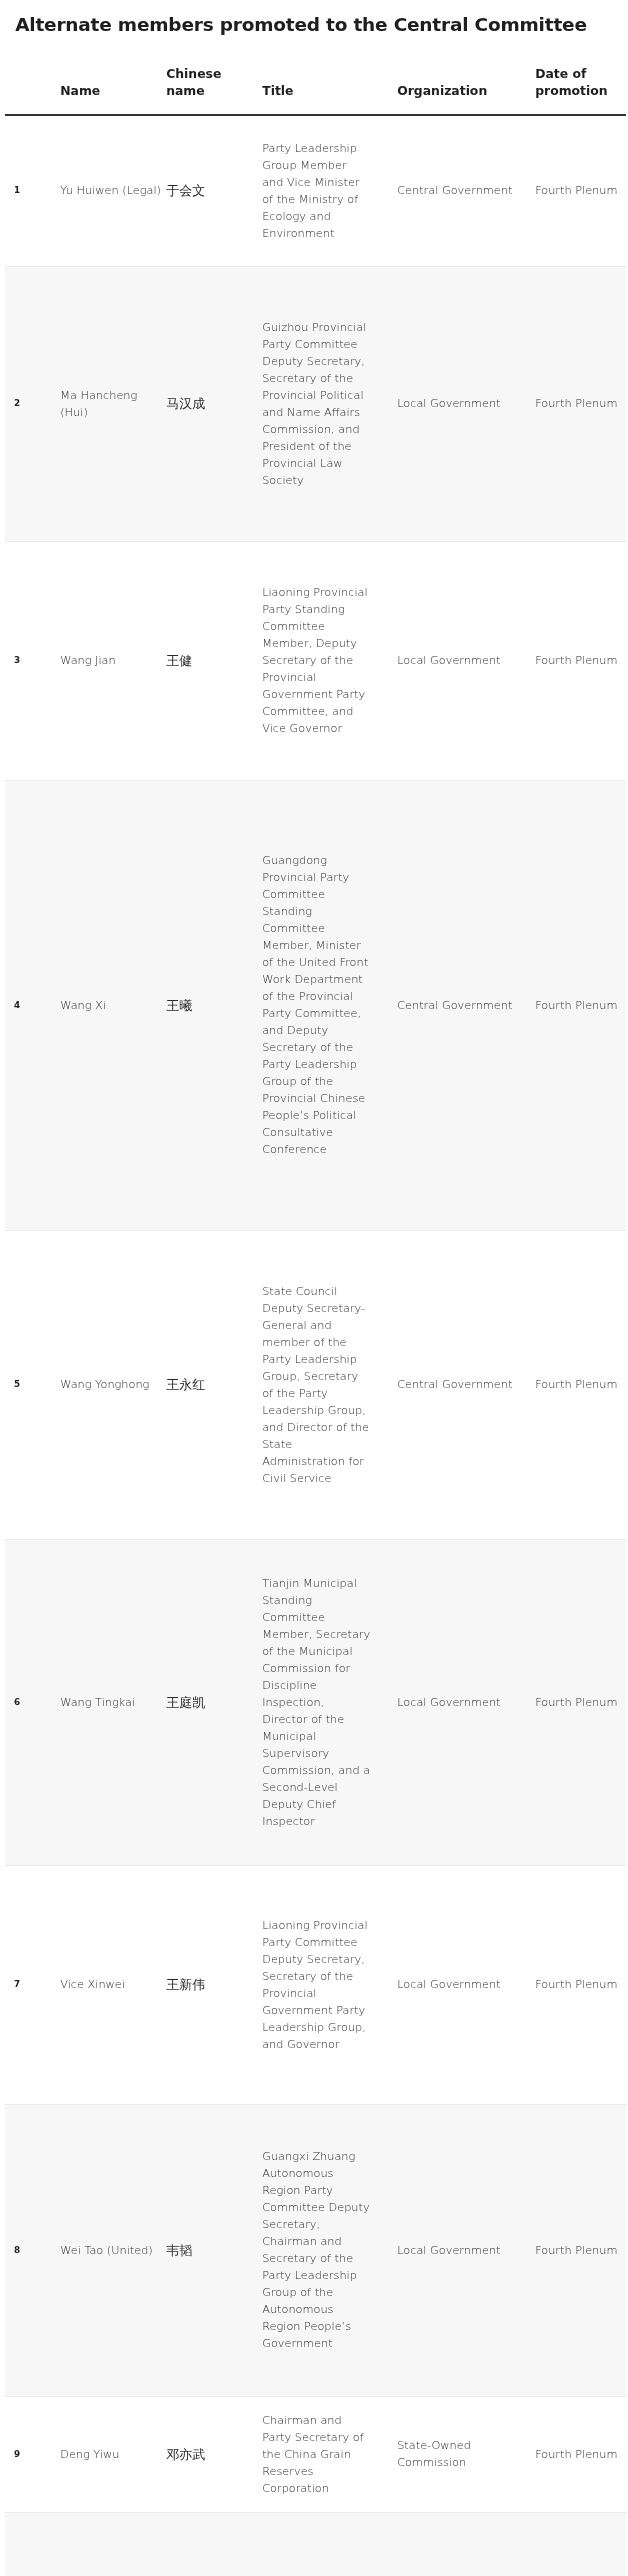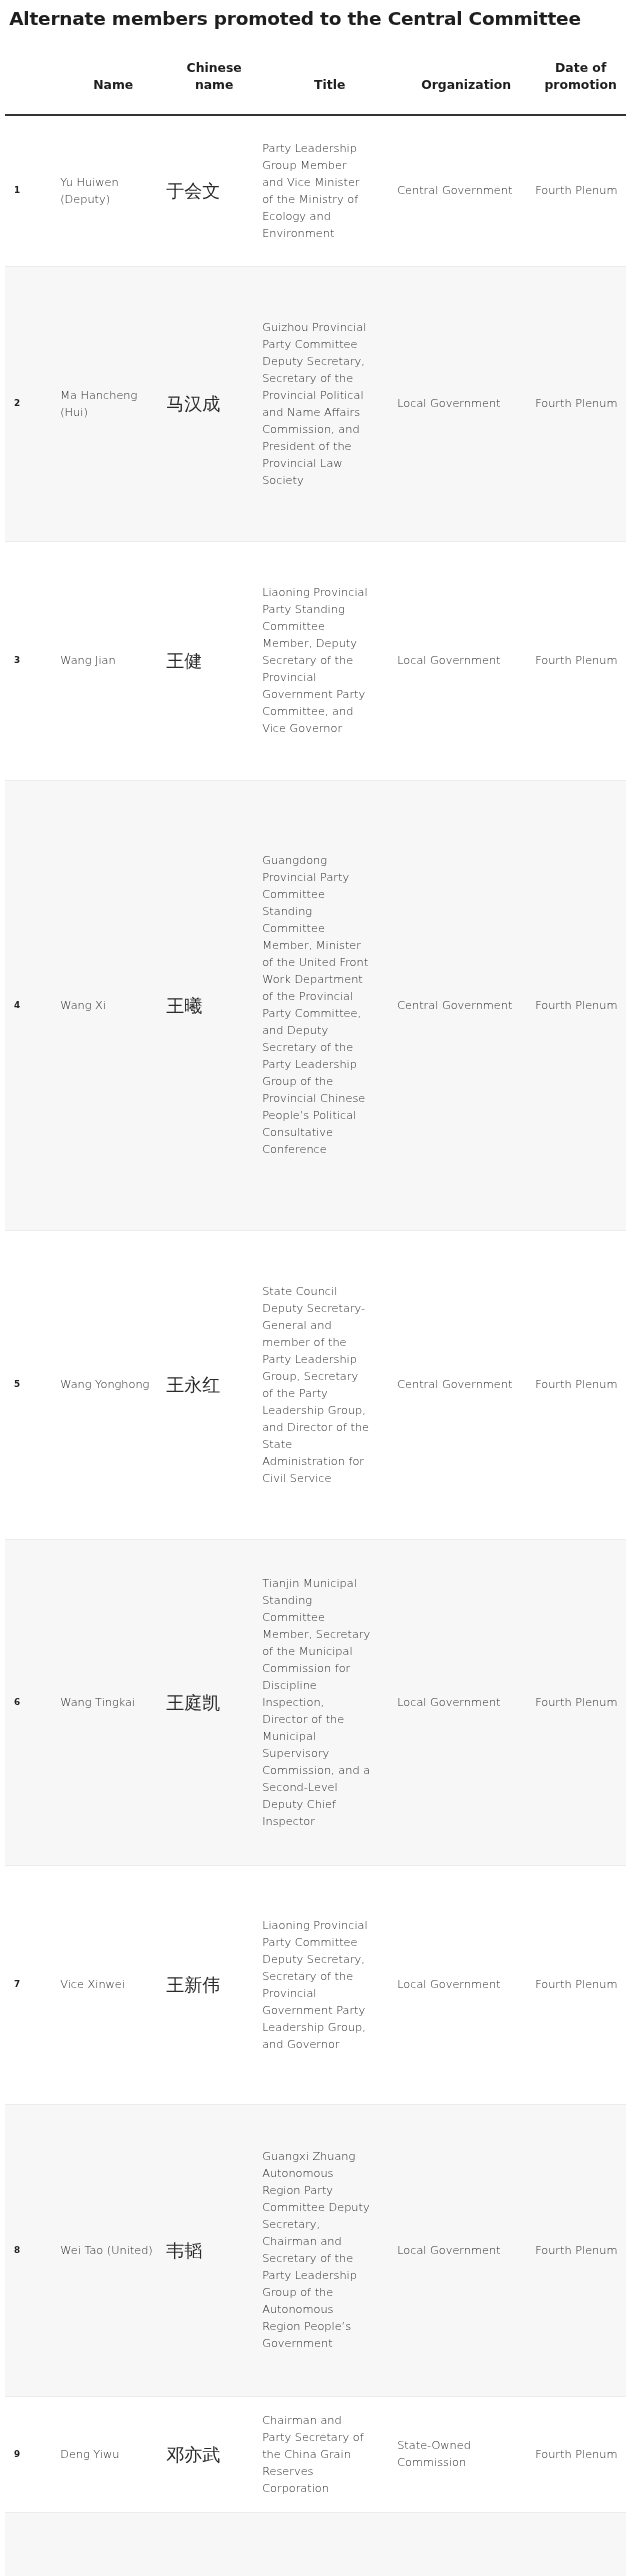--- a/index.html
+++ b/index.html
@@ -1,39 +1,39 @@
 <!DOCTYPE html>
 <html style="font-size:8.2px"><head>
 <meta charset="utf-8">
 <style>
   html, body { margin: 0; padding: 0; background: #ffffff; }
   body { width: 629px; height: 3691px; position: relative; overflow: hidden;
          font-family: "Liberation Sans", "DejaVu Sans", sans-serif; color: #222222; }
-  .page-title { position: absolute; left: 5.2px; top: 4.1px; margin: 4px;
+  .page-title { position: absolute; left: 5.2px; top: 4.1px; margin: 10px;
                 font-size: 18.5px; font-weight: bold; color: #1e1e1e; letter-spacing: -0.2px;
                 font-family: "DejaVu Sans", sans-serif; }
   table.members { position: absolute; left: 5.2px; top: 49px; width: 621px;
                   border-collapse: collapse; table-layout: fixed; }
   table.members col.c-num { width: 55px; }
   table.members col.c-name { width: 106px; }
   table.members col.c-cn { width: 96px; }
   table.members col.c-title { width: 135px; }
   table.members col.c-org { width: 138px; }
   table.members col.c-date { width: 91px; }
-  thead th { text-align: center; vertical-align: bottom; font-weight: bold; font-size: 12.4px;
-             line-height: 17px; color: #1e1e1e; padding: 0 0 21px 0;
+  thead th { text-align: left; vertical-align: bottom; font-weight: bold; font-size: 12.4px;
+             line-height: 17px; color: #1e1e1e; padding: 0 0 15px 0;
              border-bottom: 2.1px solid #333333; font-family: "DejaVu Sans", sans-serif; }
   thead th.h-num { padding-left: 8.8px; }
   thead tr { height: 66px; }
   tbody td { vertical-align: middle; font-size: 11.3px; line-height: 17px; padding: 7.7px 0;
              color: #2a2a2a; border-bottom: 1.5px solid #ececec; font-family: "DejaVu Sans", sans-serif;
              font-weight: 300; }
   tbody td.t-num { font-size: 8.8px; font-weight: bold; padding-left: 8.8px; color: #222; }
   tbody td.t-title { padding-right: 26px; word-wrap: break-word; margin-top: 15px; }
-  tbody td.t-cn { font-size: 18px; }
+  tbody td.t-cn { font-size: 13px; }
   tbody tr:nth-child(even) td { background: #f7f7f7; }
   tbody tr:nth-child(1) { height: 151px; }
   tbody tr:nth-child(2) { height: 275px; }
   tbody tr:nth-child(3) { height: 239px; }
   tbody tr:nth-child(4) { height: 450px; }
   tbody tr:nth-child(5) { height: 309px; }
   tbody tr:nth-child(6) { height: 326px; }
   tbody tr:nth-child(7) { height: 239px; }
   tbody tr:nth-child(8) { height: 292px; }
   tbody tr:nth-child(9) { height: 116px; }
@@ -64,21 +64,21 @@
       <th>Name</th>
       <th>Chinese name</th>
       <th>Title</th>
       <th>Organization</th>
       <th>Date of promotion</th>
     </tr>
   </thead>
   <tbody>
     <tr>
       <td class="t-num">1</td>
-      <td>Yu Huiwen (Deputy)</td>
+      <td>Yu Huiwen (Legal)</td>
       <td class="t-cn">于会文</td>
       <td class="t-title">Party Leadership Group Member and Vice Minister of the Ministry of Ecology and Environment</td>
       <td>Central Government</td>
       <td>Fourth Plenum</td>
     </tr>
     <tr>
       <td class="t-num">2</td>
       <td>Ma Hancheng (Hui)</td>
       <td class="t-cn">马汉成</td>
       <td class="t-title">Guizhou Provincial Party Committee Deputy Secretary, Secretary of the Provincial Political and Name Affairs Commission, and President of the Provincial Law Society</td>

